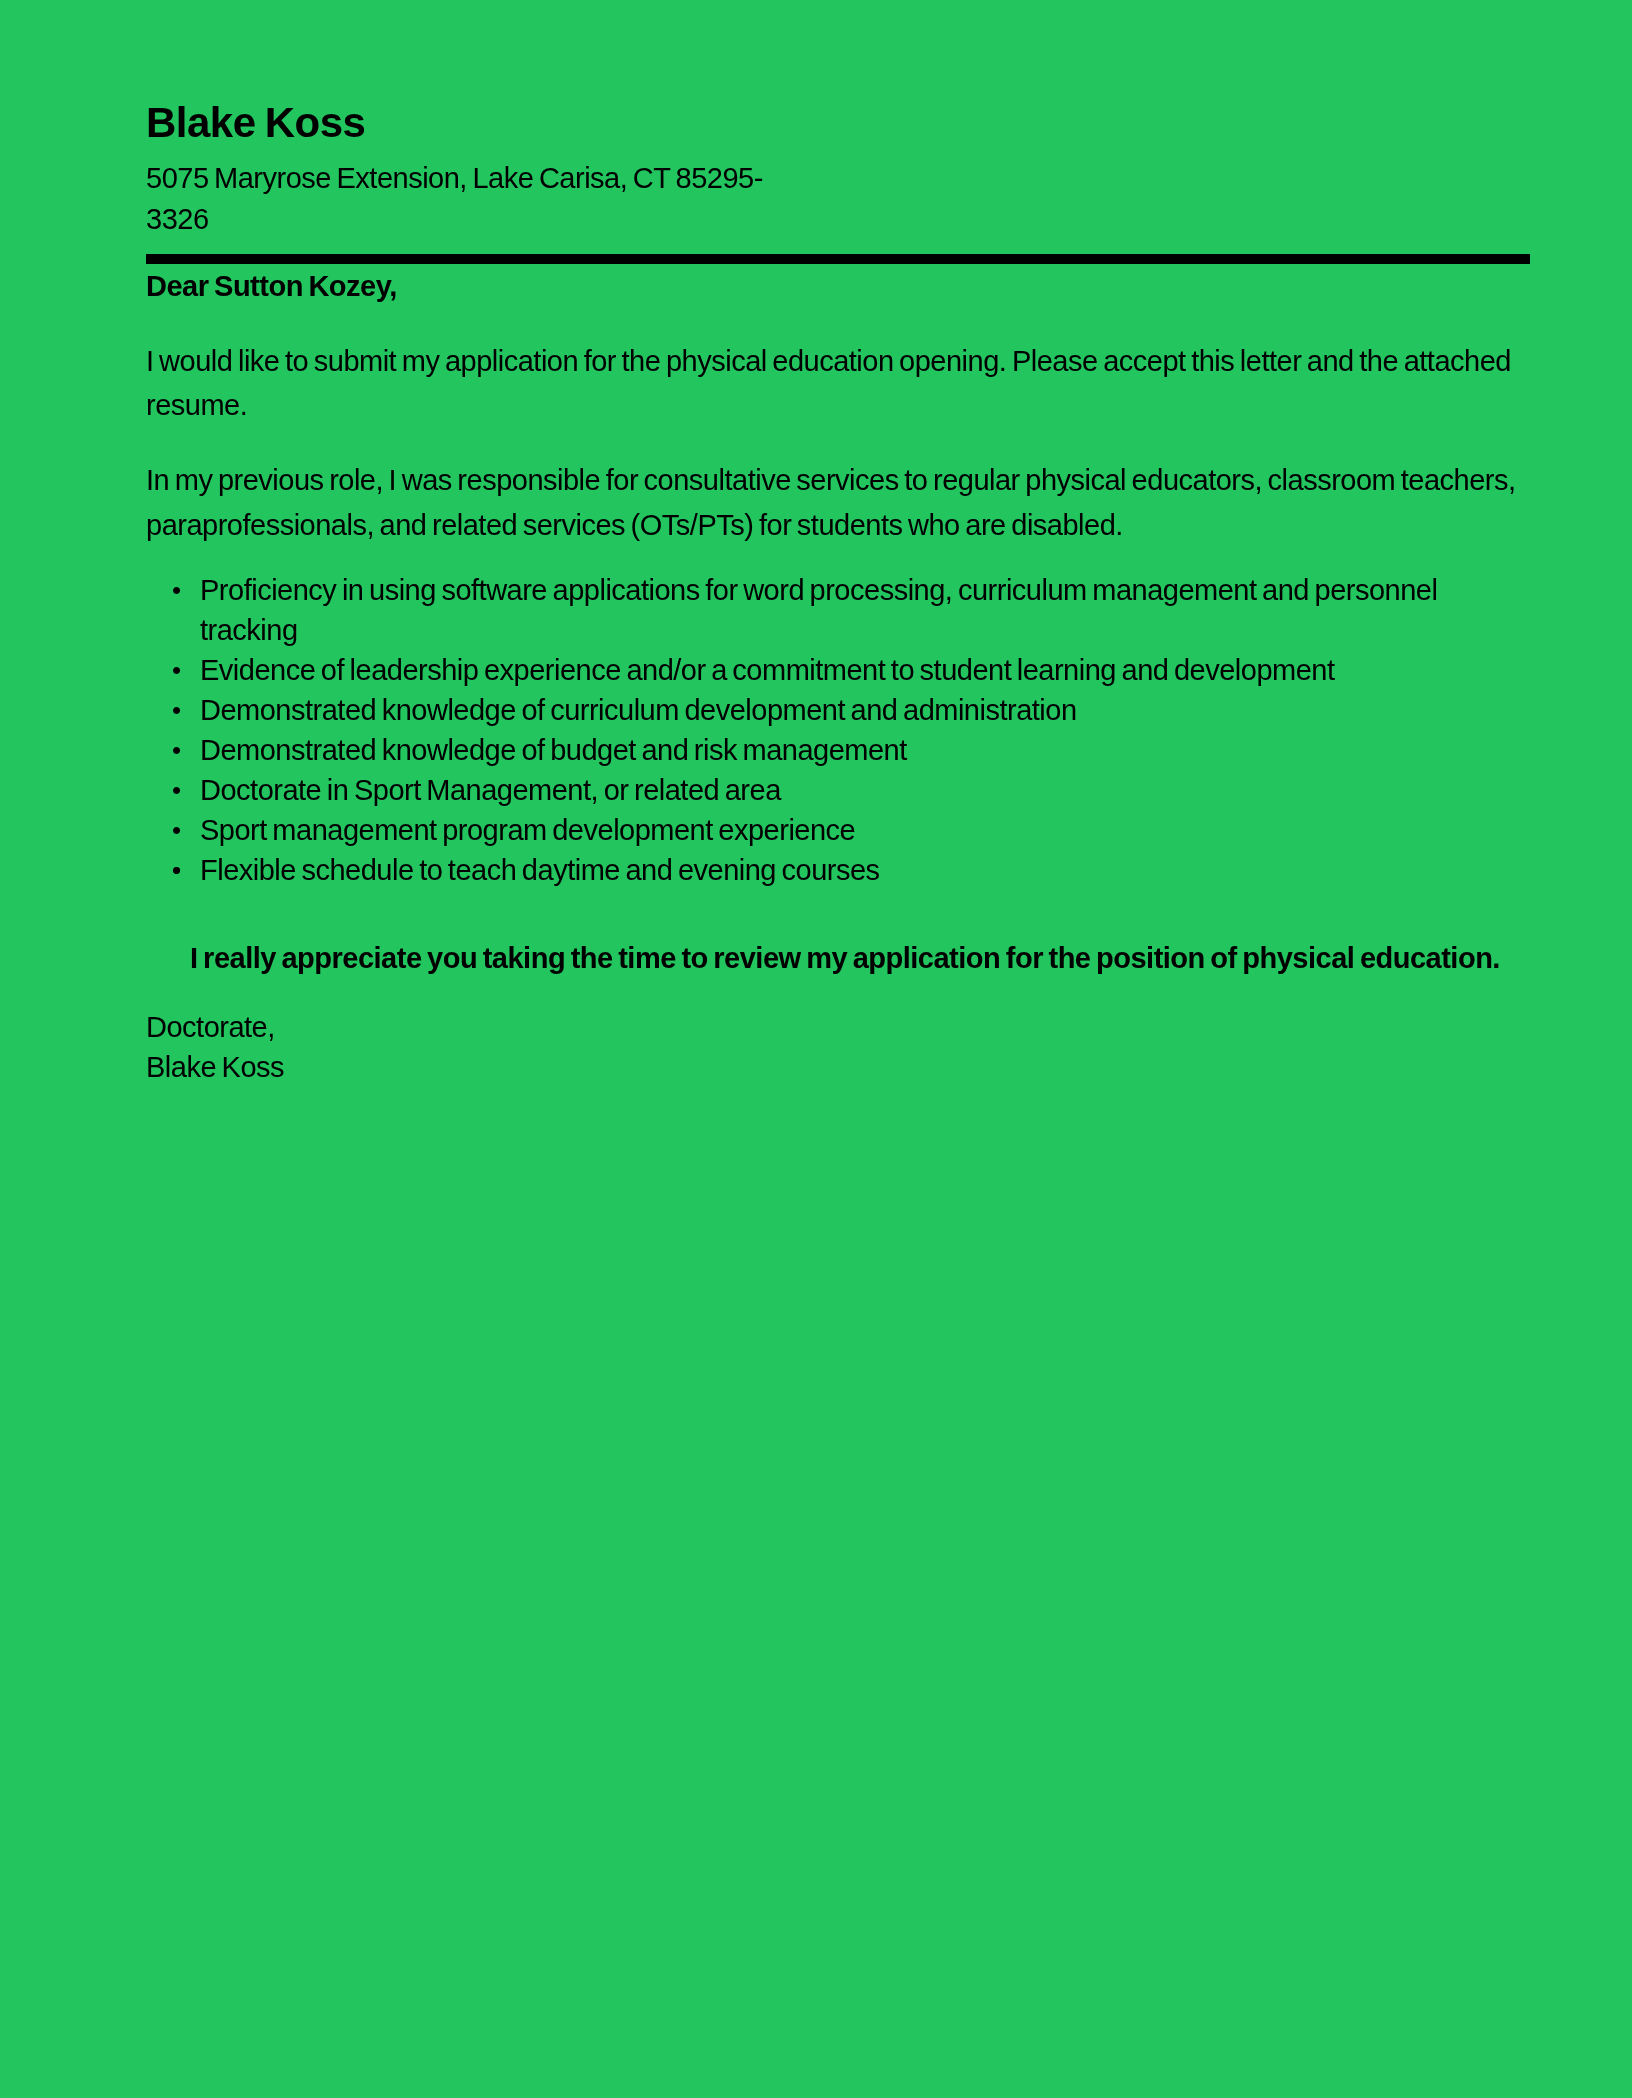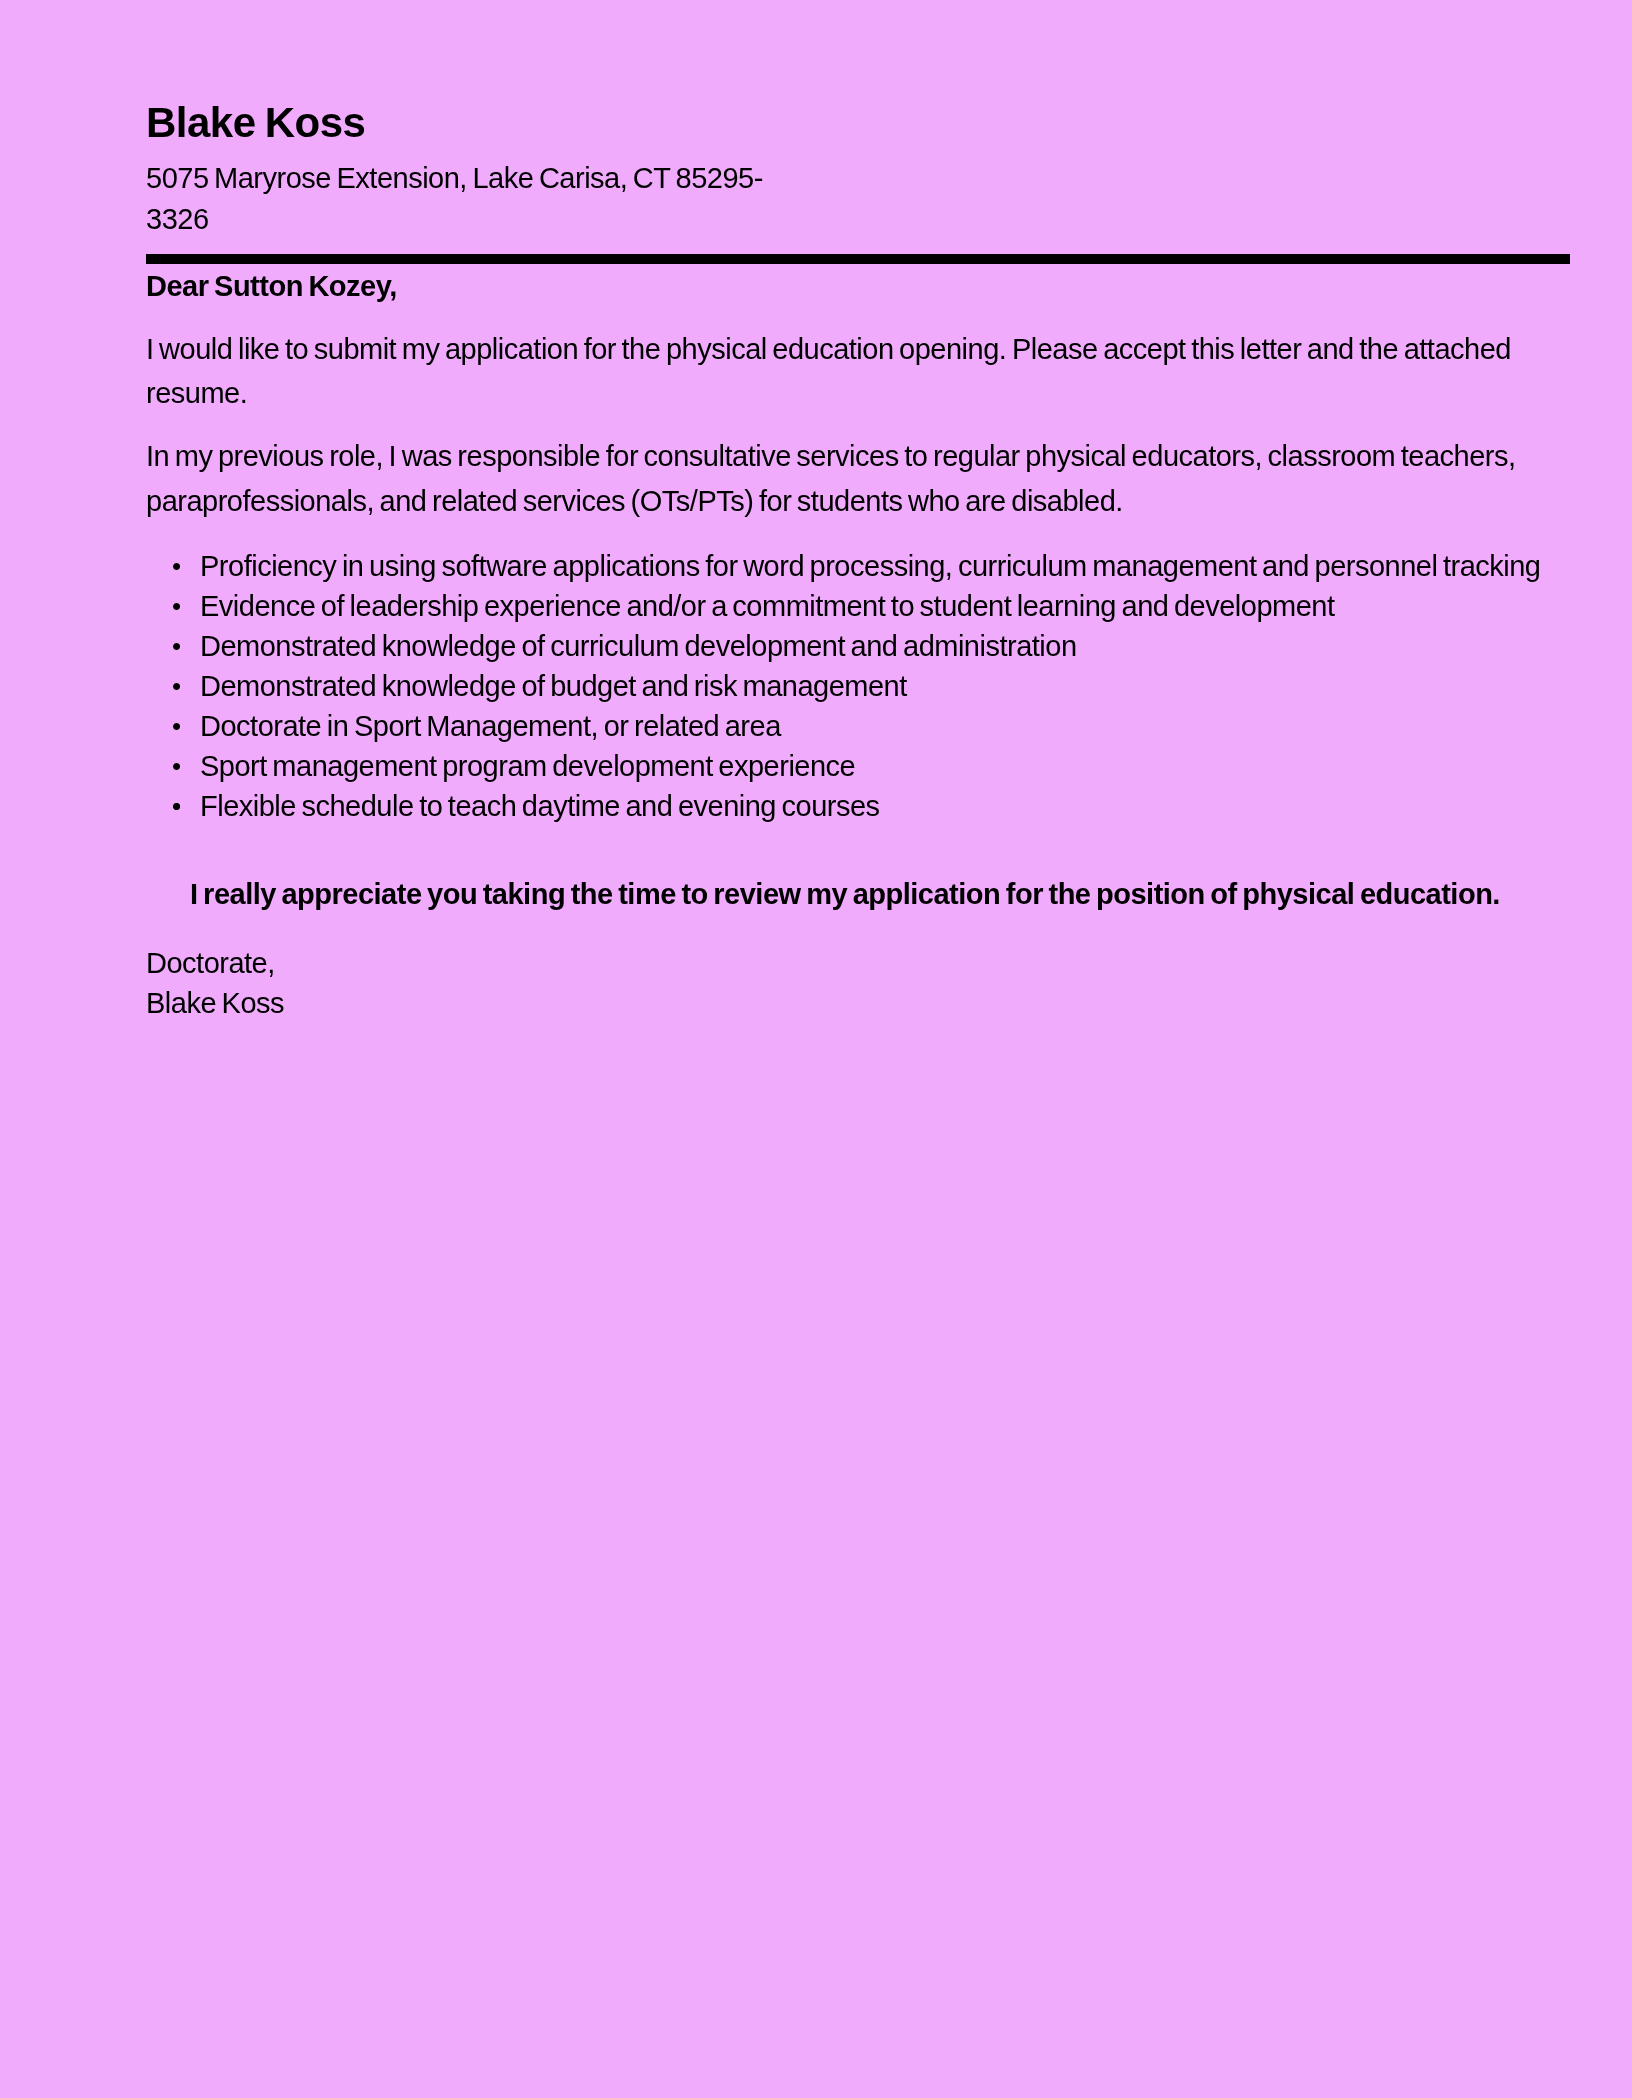--- a/index.html
+++ b/index.html
@@ -10,22 +10,22 @@
 
   body {
     font-family: "Liberation Sans", "DejaVu Sans", sans-serif;
     color: #000000;
   }
 
   .page {
     position: relative;
     width: 1632px;
     height: 2098px;
-    background: #f0abfc;
-    padding: 98px 62px 0 146px;
+    background: #22c55e;
+    padding: 98px 102px 0 146px;
     overflow: hidden;
     font-size: 29px;
     letter-spacing: -0.5px;
     word-spacing: -2px;
     line-height: 1.55;
   }
 
   .sender-name {
     font-size: 42px;
     font-weight: bold;
@@ -43,21 +43,21 @@
     height: 2px;                      
     border-top: 2px solid #000000;    
     border-bottom: 8px solid #000000; 
   }
 
   .salutation {
     font-weight: bold;
   }
 
   .para {
-    margin-top: 18px;
+    margin-top: 30px;
   }
 
   .qualifications {
     list-style: none;
     margin-top: 22px;
     line-height: 40px;
   }
 
   .qualifications li {
     position: relative;

